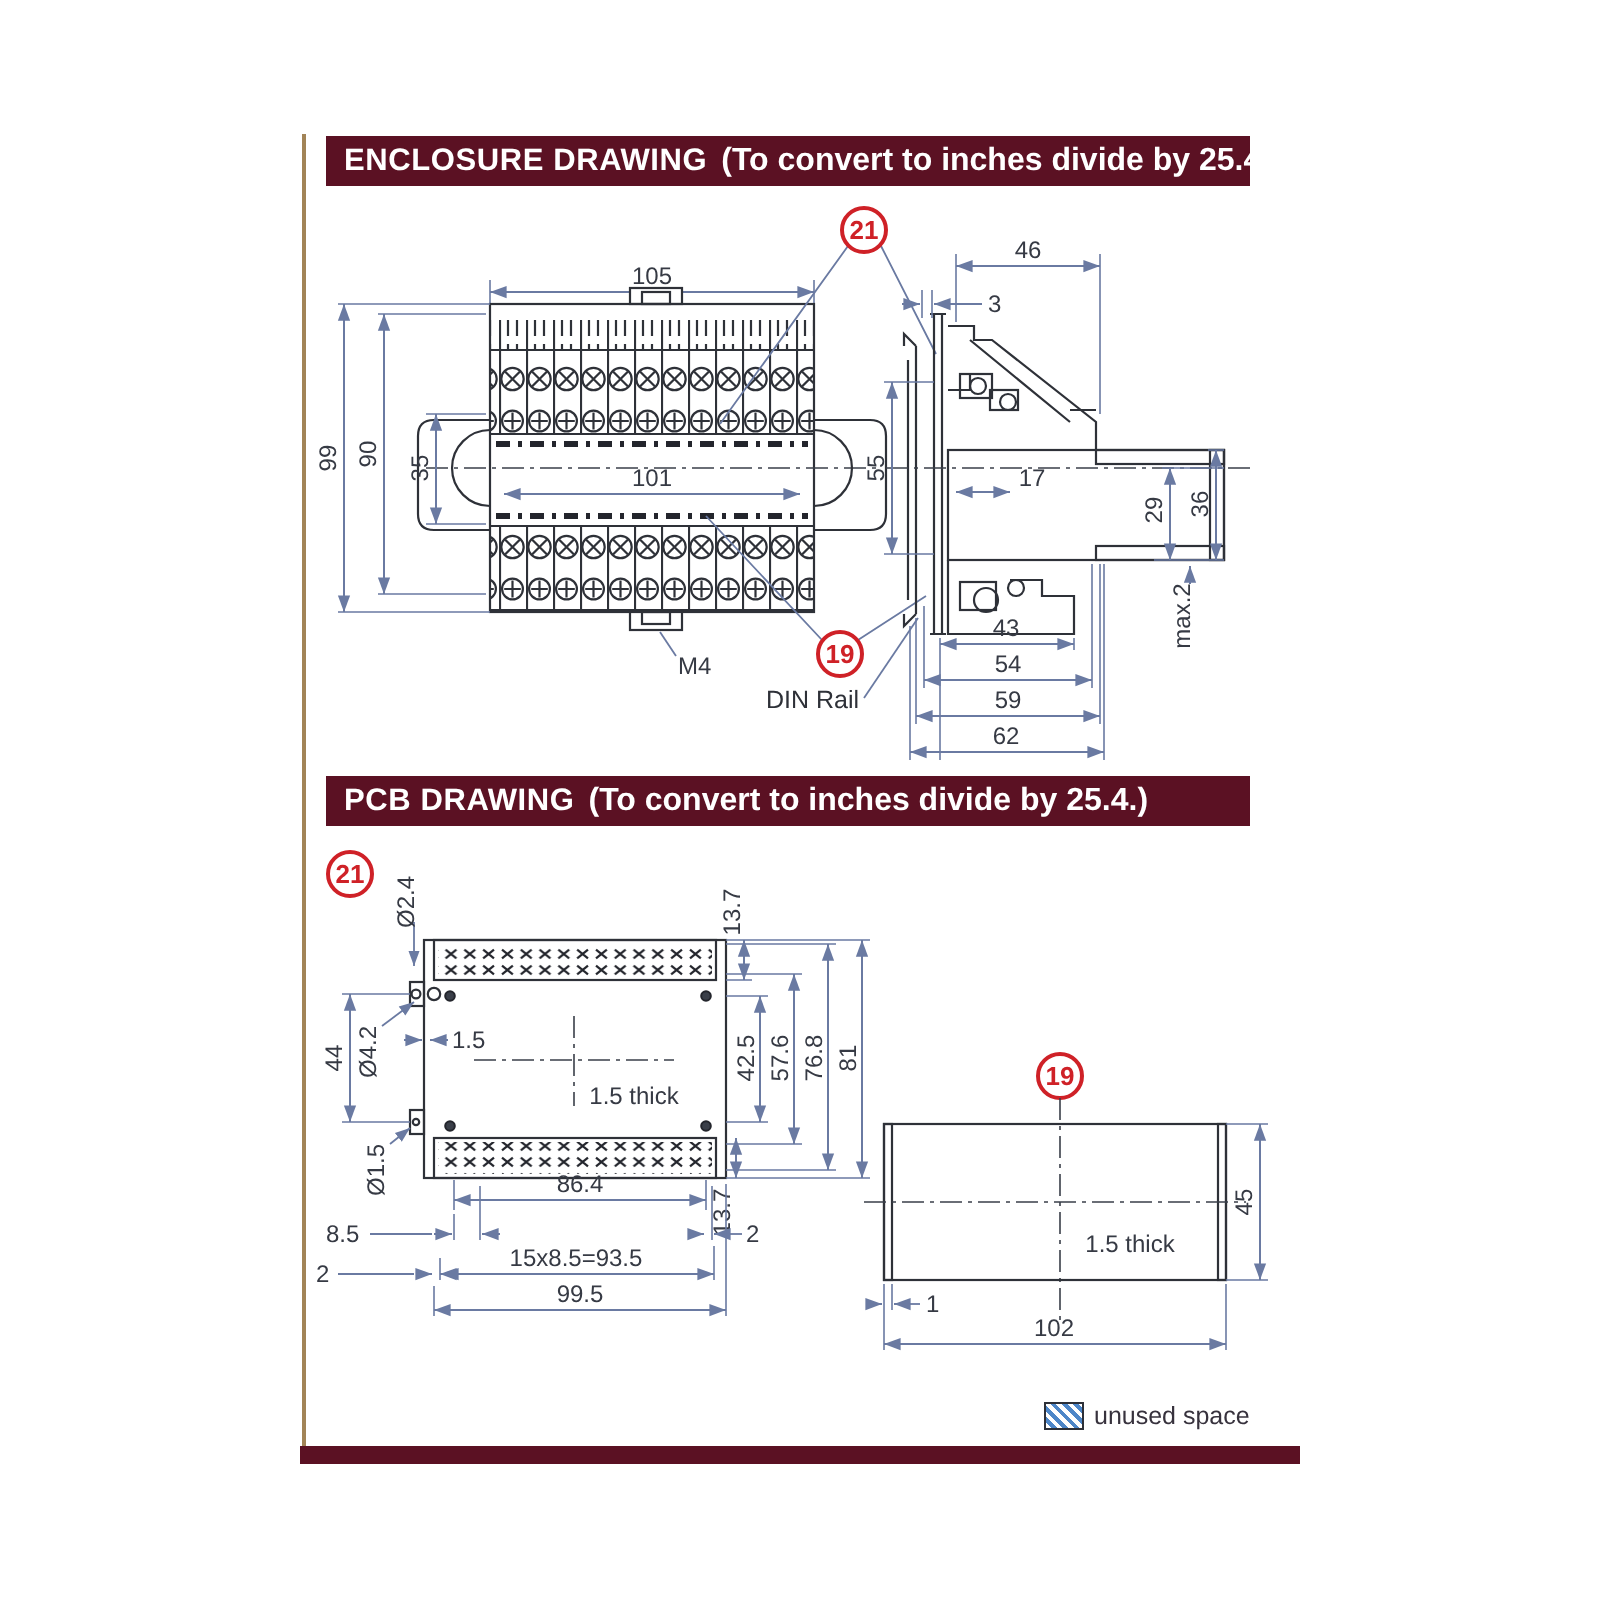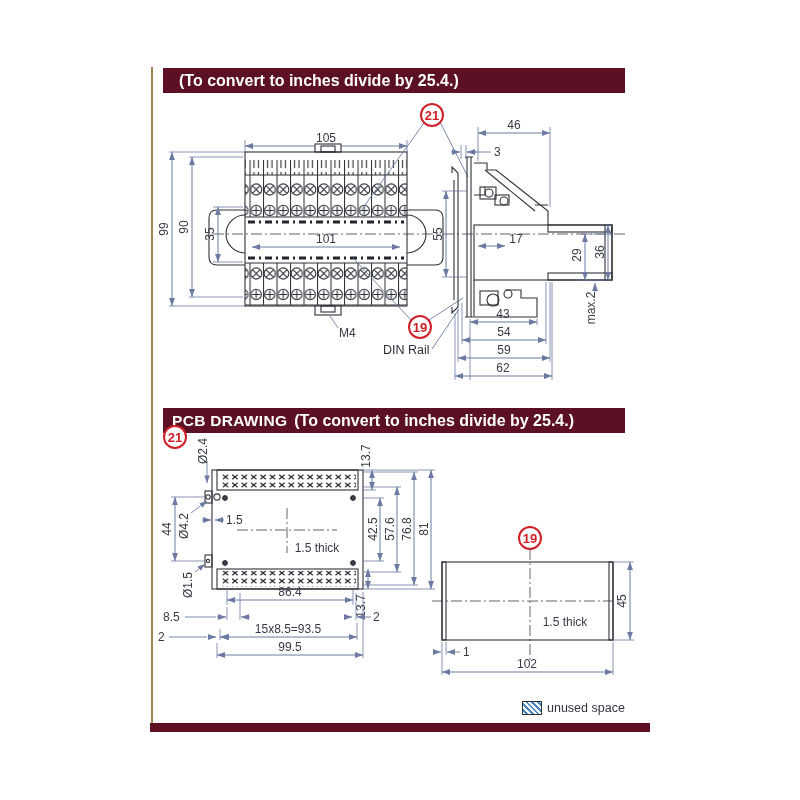--- a/index.html
+++ b/index.html
@@ -4,21 +4,21 @@
 <style>
   html,body{margin:0;padding:0;background:#ffffff;}
   .page{position:relative;width:800px;height:800px;background:#ffffff;overflow:hidden;
         font-family:"Liberation Sans",sans-serif;}
   .vrule{position:absolute;left:151px;top:67px;width:2px;height:656px;background:#a28457;}
   .bbar{position:absolute;left:150px;top:723px;width:500px;height:9px;background:#5b1123;}
   .hdr{position:absolute;left:163px;width:462px;height:25px;background:#5b1123;color:#ffffff;
        display:flex;align-items:center;padding-left:9px;box-sizing:border-box;white-space:nowrap;}
   .hdr .t{font-weight:bold;font-size:15.5px;letter-spacing:.3px;}
   .hdr .n{font-weight:bold;font-size:16px;margin-left:7px;}
-  .hdr1{top:68px;} .hdr2{top:408px;}
+  .hdr1{top:68px;} .hdr2{top:388px;}
   .legend{position:absolute;left:522px;top:701px;display:flex;align-items:flex-end;gap:5px;
           font-size:12.5px;color:#37323d;}
   .legend .sw{width:18px;height:12px;border:1px solid #2d3038;
           background:repeating-linear-gradient(45deg,#ffffff 0 2px,#4d86c8 2px 4px);}
   svg{position:absolute;}
   .ol{stroke:#2e3138;stroke-width:1.1;fill:none}
   .olf{stroke:#2e3138;stroke-width:1.1;fill:#ffffff}
   .dl{stroke:#6a7aa2;stroke-width:1;fill:none}
   .ext{stroke:#6a7aa2;stroke-width:.8;fill:none}
   .ldr{stroke:#6a7aa2;stroke-width:.9;fill:none}
@@ -32,20 +32,21 @@
   text{user-select:none}
 </style>
 </head>
 <body>
 
 <div class="page">
 
   <div class="vrule"></div>
 
   <div class="hdr hdr1">
+    <span class="t">ENCLOSURE DRAWING</span>
     <span class="n">(To convert to inches divide by 25.4.)</span>
   </div>
 
   <svg style="left:155px;top:95px" width="510" height="295" viewBox="0 0 510 295">
     <defs>
       <marker id="mA" viewBox="0 0 10 8" refX="9.5" refY="4" markerWidth="9" markerHeight="7" orient="auto-start-reverse">
         <path d="M0,0.5 L9.5,4 L0,7.5 Z" fill="#6a7aa2"></path>
       </marker>
       <pattern id="screwA" patternUnits="userSpaceOnUse" width="13.5" height="21">
         <circle cx="6.75" cy="10.5" r="5.6" class="ol"></circle>

